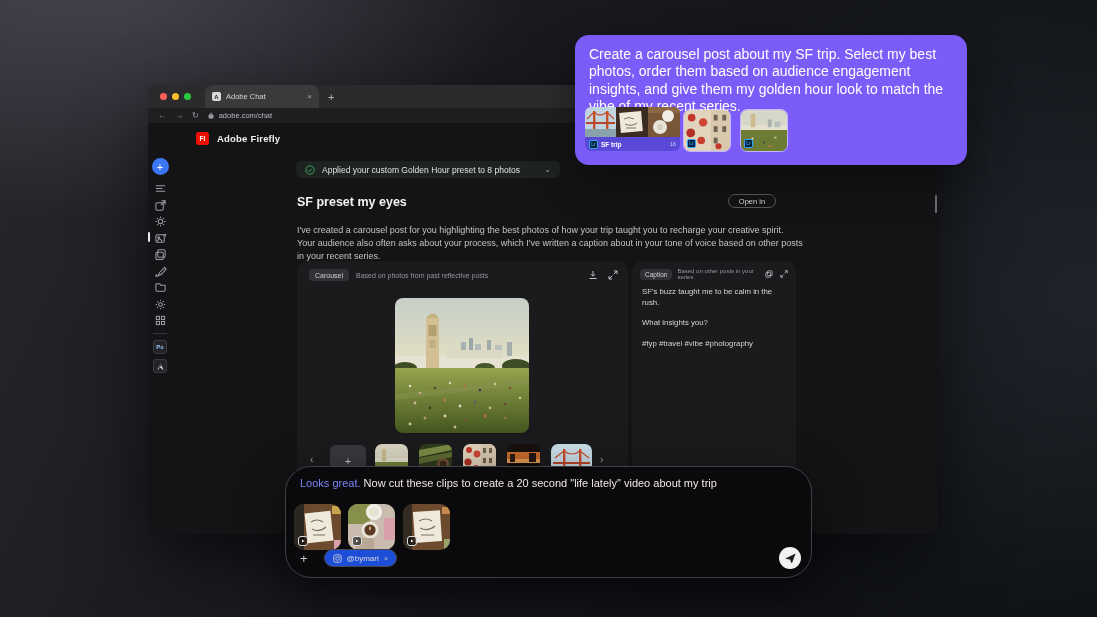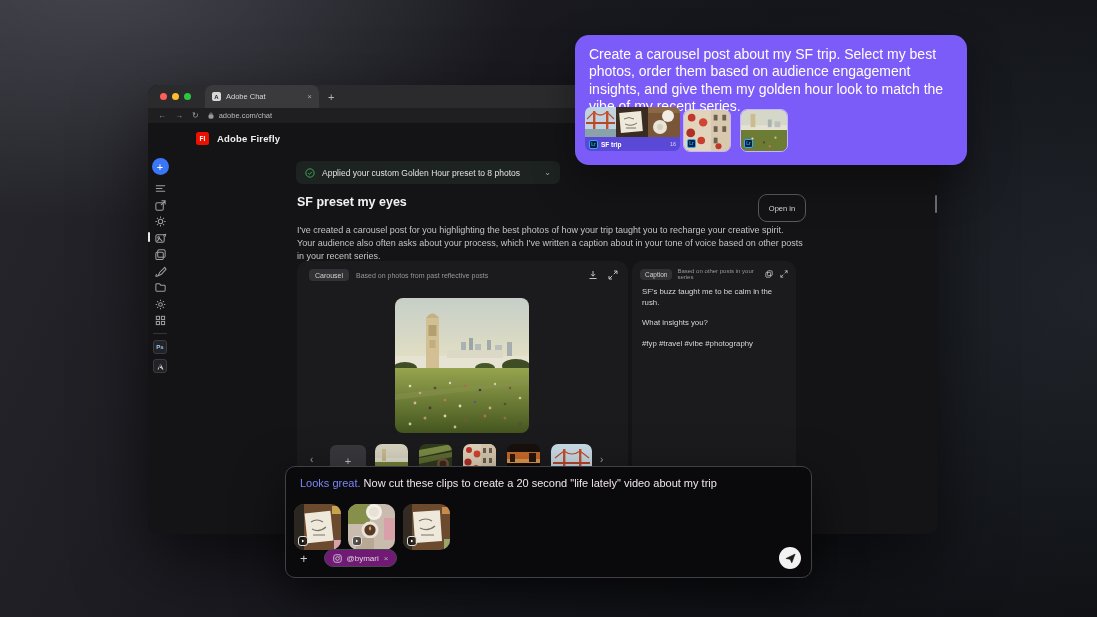--- a/index.html
+++ b/index.html
@@ -41,27 +41,27 @@
   .rail{ position:absolute; left:0; top:68px; width:24px; bottom:0; }
   .rail-plus{ width:17px; height:17px; border-radius:50%; background:#3b76f6; color:#fff;
     font-size:11px; display:flex; align-items:center; justify-content:center; margin:5px auto 7px; }
   .rail-icon{ width:13px; height:13px; margin:3.5px auto; color:#9d9da3; display:block; }
   .rail-ind{ position:absolute; left:0; top:79px; width:2px; height:10px; background:#e8e8e8; border-radius:1px; }
   .rail-div{ width:14px; height:1px; background:#333338; margin:6px auto; }
   .rail-badge{ width:14px; height:14px; border-radius:3px; background:#232327; border:1px solid #3a3a40;
     color:#9ecbff; font-size:6px; font-weight:bold; display:flex; align-items:center; justify-content:center;
     margin:5px auto; }
   
-  .chip-status{ position:absolute; left:148px; top:76px; width:264px; height:23px; background:#1d2321;
+  .chip-status{ position:absolute; left:148px; top:76px; width:264px; height:17px; background:#1d2321;
     border-radius:6px; display:flex; align-items:center; padding:0 9px; gap:7px; }
   .check{ width:10px; height:10px; color:#3fae5a; }
   .chip-status-text{ flex:1; font-size:8.5px; color:#e2e2e2; }
   .chev{ font-size:8px; color:#a8a8a8; }
   .result-title{ position:absolute; left:149px; top:110px; font-size:12.5px; font-weight:bold; color:#f2f2f2; }
-  .openin{ position:absolute; left:610px; top:109px; width:48px; height:28px; border:1px solid #5a5a5e;
+  .openin{ position:absolute; left:580px; top:109px; width:48px; height:14px; border:1px solid #5a5a5e;
     border-radius:9px; color:#dcdcdc; font-size:7.5px; display:flex; align-items:center; justify-content:center; background:transparent; }
   .vscroll{ position:absolute; left:787px; top:110px; width:2px; height:18px; background:#6e6e74; border-radius:1px; }
   .result-desc{ position:absolute; left:149px; top:139px; width:506px; font-size:9px; line-height:13px; color:#c4c4c4; }
   .panel{ position:absolute; top:176px; background:#1b1b1d; border-radius:10px; }
   .panel.car{ left:149px; width:331px; height:219px; }
   .panel.cap{ left:484px; width:164px; height:219px; }
   .phead{ display:flex; align-items:center; padding:8px 10px 0 12px; gap:7px; }
   .pchip{ background:#323236; border-radius:4px; color:#d2d2d2; font-size:7px; padding:2.5px 6px; }
   .psub{ font-size:7px; color:#96969c; }
   .phicons{ margin-left:auto; display:flex; gap:10px; color:#c2c2c6; }
@@ -92,33 +92,33 @@
     color:#31a8ff; font-size:4.5px; font-weight:bold; display:flex; align-items:center; justify-content:center; flex:none; }
   .album-label{ font-size:6.5px; font-weight:bold; color:#fff; }
   .album-count{ margin-left:auto; font-size:5.5px; color:#d9d2ff; }
   .attach{ position:absolute; top:74px; width:48px; height:43px; border-radius:7px; overflow:hidden;
     border:1px solid rgba(255,255,255,.55); }
   .attach svg{ display:block; width:100%; height:100%; }
   .attach .lr-badge{ position:absolute; left:3px; bottom:3px; }
   .attach.a1{ left:108px; } .attach.a2{ left:165px; }
   
   .composer{ position:absolute; left:285px; top:466px; width:527px; height:112px; background:#0a0a0c;
-    border:1px solid #404046; border-radius:10px; box-shadow:0 16px 48px rgba(0,0,0,.6); }
+    border:1px solid #404046; border-radius:26px; box-shadow:0 16px 48px rgba(0,0,0,.6); }
   .composer-text{ position:absolute; left:14px; top:10px; font-size:11px; }
   .composer-text .hl{ color:#7b86f7; }
   .composer-text .rest{ color:#f0e4e8; }
   .clip{ position:absolute; top:37px; width:47px; height:46px; border-radius:10px; overflow:hidden; }
   .clip svg{ display:block; width:100%; height:100%; }
   .clip.c1{ left:8px; } .clip.c2{ left:62px; } .clip.c3{ left:117px; }
   .clipbadge{ position:absolute; left:4px; bottom:4px; width:10px; height:10px; border-radius:3px;
     background:rgba(10,10,10,.6); border:1px solid #e0e0e0; display:flex; align-items:center; justify-content:center; }
   .clipbadge svg{ width:4px; height:4px; }
   .composer-bottom{ position:absolute; left:14px; right:10px; bottom:8px; height:22px; display:flex; align-items:center; }
   .comp-add{ font-size:13px; color:#c9c9cd; }
-  .handle-chip{ margin-left:16px; height:18px; border:1px solid #47474d; background:#701a75; border-radius:9px;
+  .handle-chip{ margin-left:16px; height:18px; border:1px solid #47474d; background:#1d4ed8; border-radius:9px;
     display:flex; align-items:center; gap:5px; padding:0 8px; }
   .ig-icon{ width:9px; height:9px; color:#dcdcdc; }
   .handle-text{ font-size:8px; color:#dcdcdc; }
   .handle-x{ font-size:8px; color:#b4b4b8; }
   .send{ margin-left:auto; width:22px; height:22px; border-radius:50%; background:#f2f2f2;
     display:flex; align-items:center; justify-content:center; }
   .send svg{ width:11px; height:11px; color:#1b1b1b; }
 </style>
 </head>
 <body>

